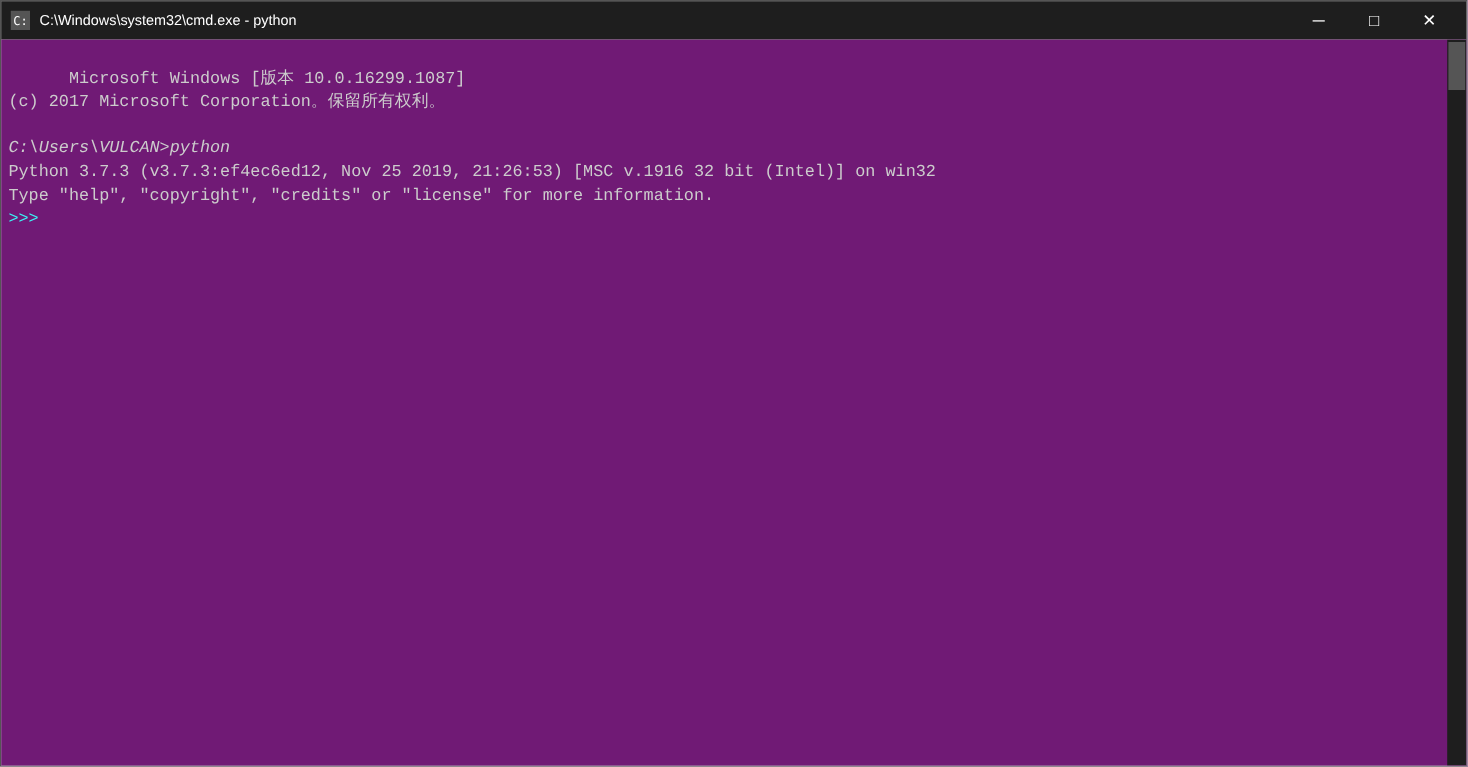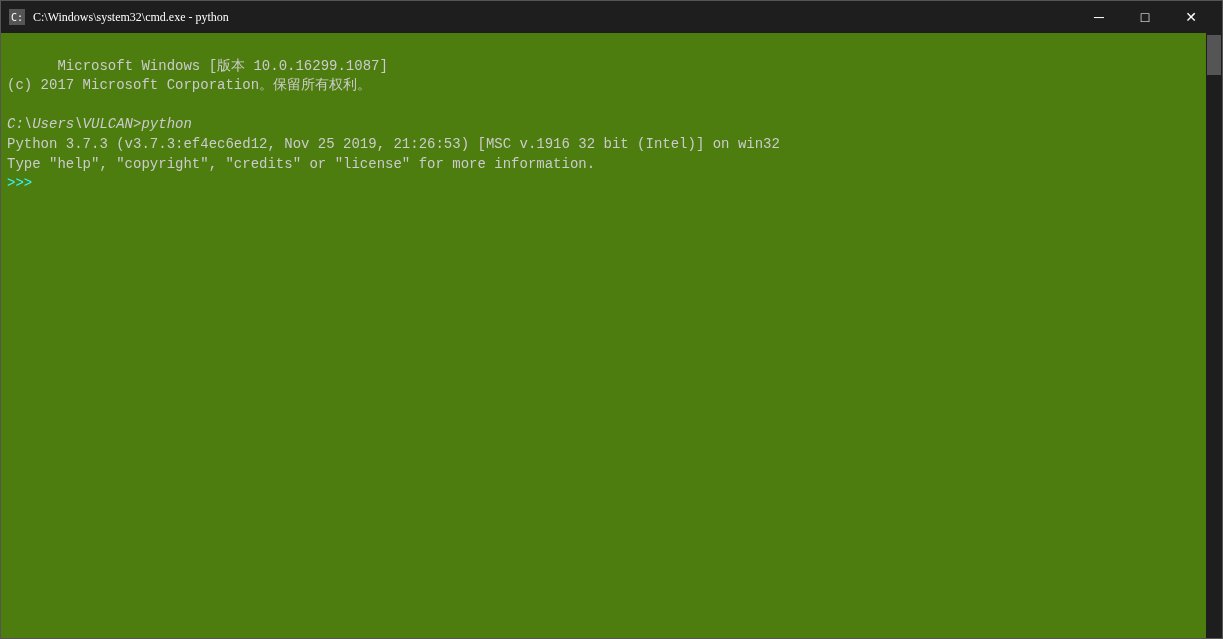--- a/index.html
+++ b/index.html
@@ -46,21 +46,21 @@
       display: flex;
       align-items: center;
       justify-content: center;
       font-size: 10px;
       color: white;
     }
 
     .title-bar-title {
       color: #ffffff;
       font-size: 12px;
-      font-family: Liberation Serif, serif;
+      font-family: Liberation Sans, sans-serif;
     }
 
     .title-bar-controls {
       display: flex;
       align-items: center;
       gap: 0;
     }
 
     .title-bar-btn {
       width: 46px;
@@ -70,21 +70,21 @@
       color: #ffffff;
       font-size: 14px;
       cursor: pointer;
       display: flex;
       align-items: center;
       justify-content: center;
     }
 
     .console-body {
       flex: 1;
-      background: #4d7c0f;
+      background: #701a75;
       display: flex;
       overflow: hidden;
     }
 
     .console-content {
       flex: 1;
       padding: 4px 6px;
       color: #cccccc;
       font-family: 'Consolas', 'Courier New', monospace;
       font-size: 14px;

